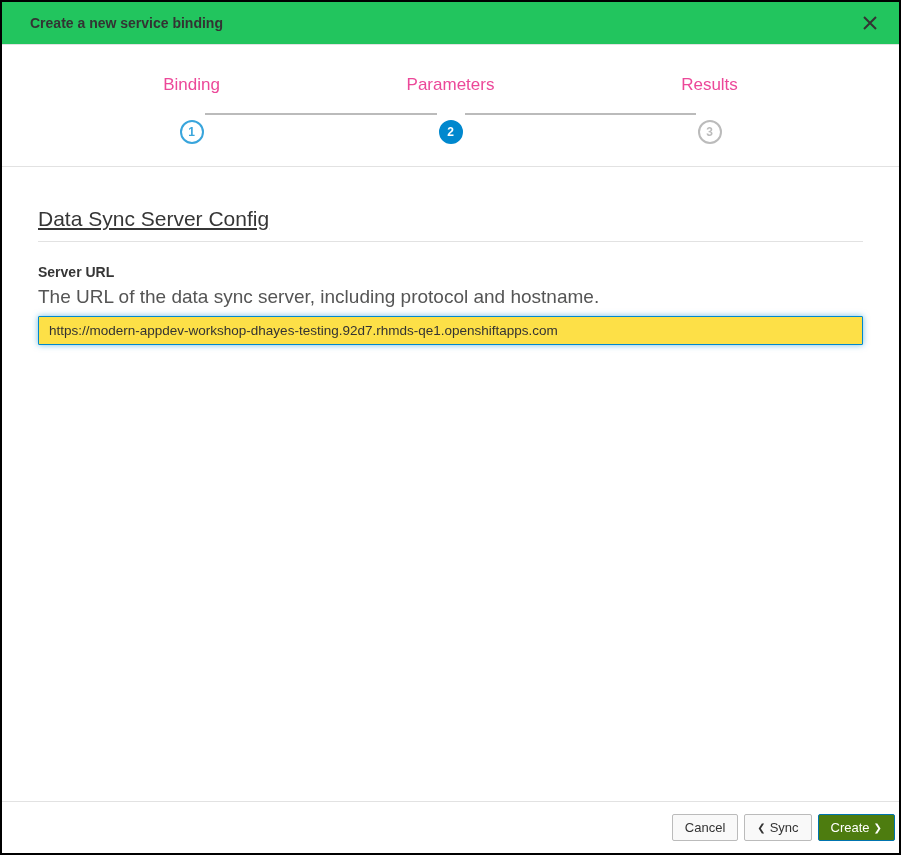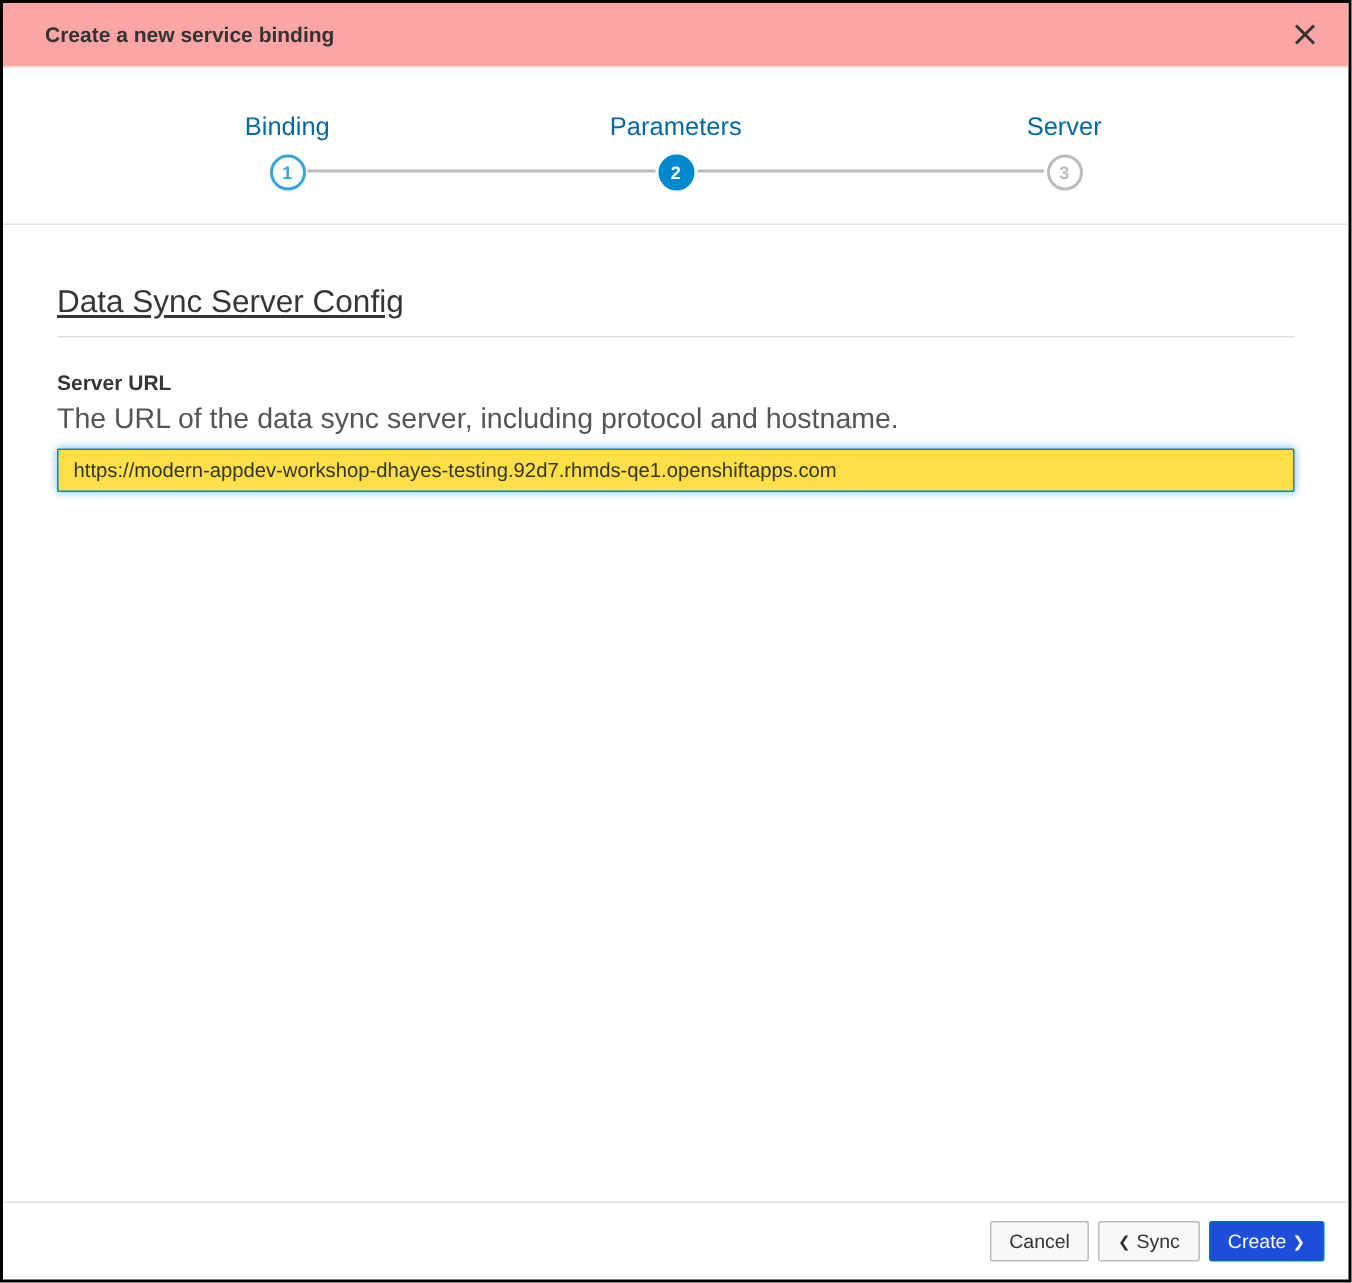--- a/index.html
+++ b/index.html
@@ -6,21 +6,21 @@
     body {
       font-family: "Helvetica Neue", Helvetica, Arial, sans-serif;
       background: #fff;
       width: 901px;
       height: 855px;
       display: flex;
       flex-direction: column;
       border: 2px solid #000;
     }
     .modal-header {
-      background: #fca5a5;
+      background: #22c55e;
       border-bottom: 1px solid #e2e2e2;
       display: flex;
       align-items: center;
       justify-content: space-between;
       padding: 12px 20px 12px 28px;
     }
     .modal-header h4 {
       font-size: 14px;
       font-weight: 600;
       color: #333;
@@ -48,22 +48,22 @@
     }
     .step {
       display: flex;
       flex-direction: column;
       align-items: center;
       position: relative;
       flex: 1;
     }
     .step-label {
       font-size: 17px;
-      color: #0369a1;
-      margin-bottom: 8px;
+      color: #ec4899;
+      margin-bottom: 25px;
       font-weight: 400;
     }
     .step-circle {
       width: 24px;
       height: 24px;
       border-radius: 50%;
       display: flex;
       align-items: center;
       justify-content: center;
       font-size: 12px;
@@ -131,41 +131,41 @@
       color: #333;
       background: #fde047;
     }
     .form-input.focused {
       border-color: #0088ce;
       box-shadow: 0 0 6px rgba(0,136,206,0.55);
     }
     
     .modal-footer {
       border-top: 1px solid #e2e2e2;
-      padding: 12px 16px;
+      padding: 12px 4px;
       display: flex;
       justify-content: flex-end;
       gap: 6px;
     }
     .btn {
       padding: 5px 12px;
       font-size: 13px;
       border-radius: 2px;
       cursor: pointer;
       display: inline-flex;
       align-items: center;
       gap: 4px;
     }
     .btn-default {
       background: #f9f9f9;
       border: 1px solid #bbbbbb;
       color: #333;
     }
     .btn-primary {
-      background: #1d4ed8;
+      background: #4d7c0f;
       border: 1px solid #0074af;
       color: #fff;
     }
     .chev { font-size: 10px; }
   </style>
 </head>
 <body>
 
 <div class="modal-header">
   <h4>Create a new service binding</h4>
@@ -182,21 +182,21 @@
     <div class="step-line line-2"></div>
     <div class="step">
       <div class="step-label">Binding</div>
       <div class="step-circle done">1</div>
     </div>
     <div class="step">
       <div class="step-label">Parameters</div>
       <div class="step-circle active">2</div>
     </div>
     <div class="step">
-      <div class="step-label">Server</div>
+      <div class="step-label">Results</div>
       <div class="step-circle pending">3</div>
     </div>
   </div>
 </div>
 
 <div class="modal-body">
   <h2 class="section-title">Data Sync Server Config</h2>
 
   <div class="form-group">
     <label class="form-label">Server URL</label>

